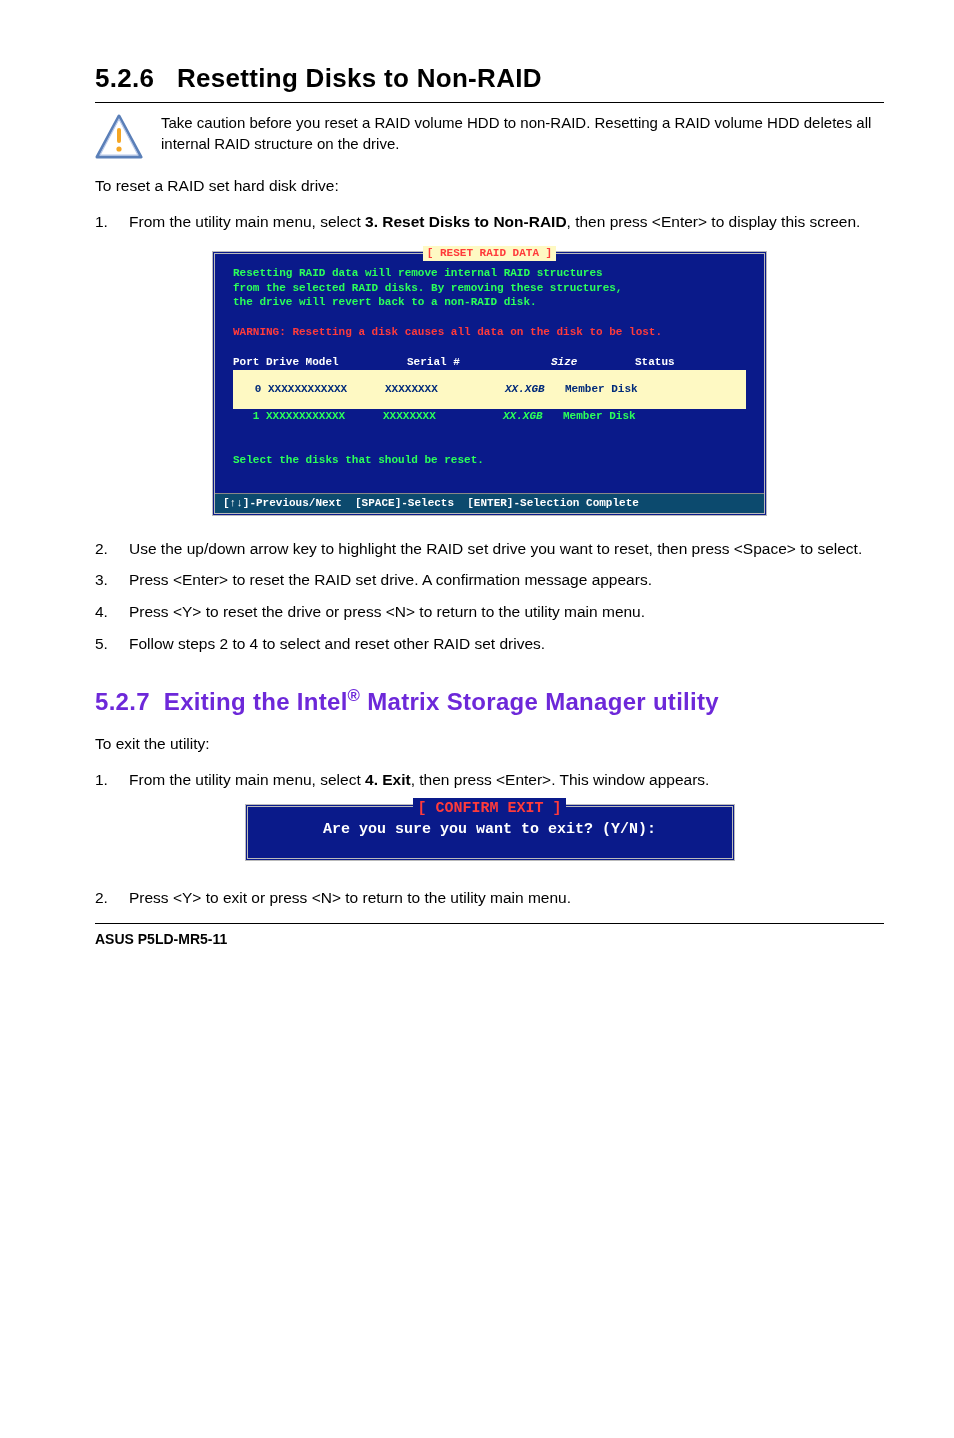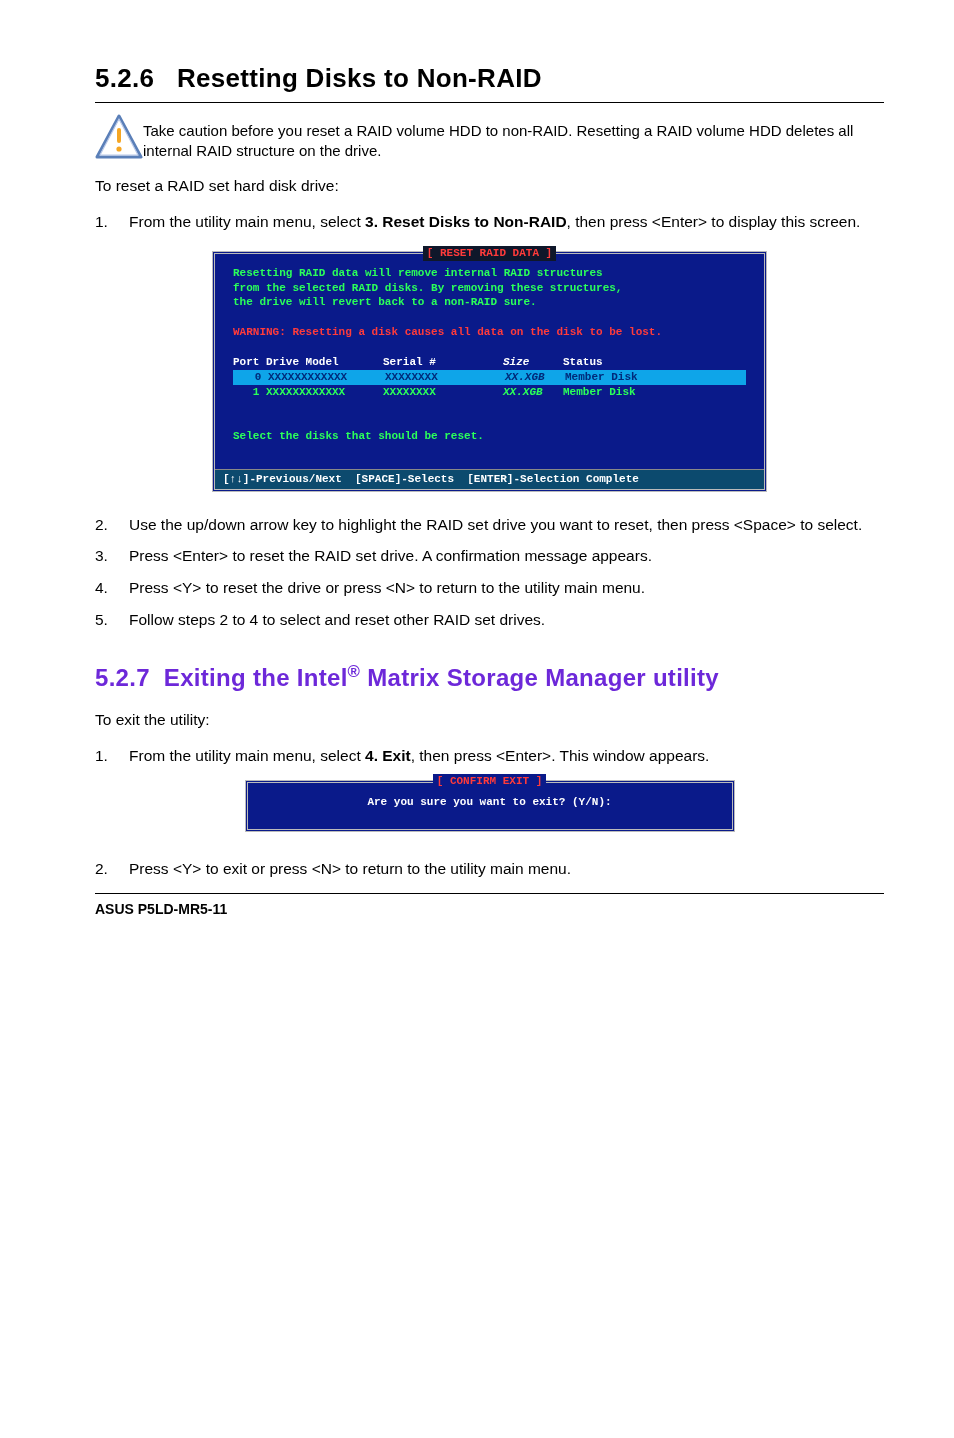--- a/index.html
+++ b/index.html
@@ -31,22 +31,22 @@
     font-stretch: semi-condensed;
     letter-spacing: 0.3px;
   }
   hr.section-rule {
     border: none;
     border-top: 1px solid #000;
     margin: 0 0 10px 0;
   }
   .note-row {
     display: flex;
-    align-items: flex-end;
-    gap: 0;
+    align-items: flex-start;
+    gap: 18px;
     margin-bottom: 4px;
   }
   .note-icon {
     flex: 0 0 48px;
     height: 48px;
   }
   .note-text {
     flex: 1;
     font-size: 15px;
     line-height: 1.35;
@@ -85,34 +85,34 @@
     position: relative;
   }
   .bios-title-wrap {
     text-align: center;
     position: relative;
     top: -8px;
     height: 6px;
   }
   .bios-title {
     display: inline-block;
-    background: #0f172a;
+    background: #fef9c3;
     color: #ff3b3b;
     padding: 0 4px;
   }
   .bios-inner {
     padding: 6px 18px 10px 18px;
   }
   .bios-green { color: #2bff5a; }
   .bios-red { color: #ff3b3b; }
-  .bios-white { color: #fff; }
+  .bios-white { color: #fff; gap: 24px; }
   .bios-cyan-row {
-    background: #0ea5e9;
+    background: #fef9c3;
     color: #002a7a;
-    padding: 0 2px;
+    padding: 12px 2px;
     display: block;
   }
   .bios-row {
     display: flex;
   }
   .bcol-port { flex: 0 0 150px; white-space: pre; }
   .bcol-serial { flex: 0 0 120px; white-space: pre; }
   .bcol-size { flex: 0 0 60px; white-space: pre; text-align: left; padding-right: 6px; font-style: italic;}
   .bcol-status { flex: 1; white-space: pre; }
   .bios-center { text-align: left; }
@@ -124,21 +124,21 @@
     font-size: 11px;
     background: #0c4a6e;
   }
 
   .confirm-box {
     width: 490px;
     margin: 14px auto 26px auto;
     background: #0a1a8a;
     color: #fff;
     font-family: "Courier New", monospace;
-    font-size: 11px;
+    font-size: 15px;
     font-weight: bold;
     border: 3px double #bbb;
     padding: 12px 0 18px 0;
     text-align: center;
     position: relative;
   }
   .confirm-title-wrap {
     position: absolute;
     top: -9px;
     left: 0; right: 0;
@@ -191,21 +191,21 @@
       <span>From the utility main menu, select </span><span class="bold-inline">3. Reset Disks to Non-RAID</span><span>, then press &lt;Enter&gt; to display this screen.</span>
     </span>
   </li>
 </ol>
 
 <div class="bios-box">
   <div class="bios-title-wrap"><span class="bios-title">[ RESET RAID DATA ]</span></div>
   <div class="bios-inner">
     <div class="bios-green">Resetting RAID data will remove internal RAID structures</div>
     <div class="bios-green">from the selected RAID disks. By removing these structures,</div>
-    <div class="bios-green">the drive will revert back to a non-RAID sure.</div>
+    <div class="bios-green">the drive will revert back to a non-RAID disk.</div>
     <br>
     <div class="bios-red">WARNING: Resetting a disk causes all data on the disk to be lost.</div>
     <br>
     <div class="bios-row bios-white">
       <span class="bcol-port">Port Drive Model</span>
       <span class="bcol-serial">Serial #</span>
       <span class="bcol-size">Size</span>
       <span class="bcol-status">Status</span>
     </div>
     <span class="bios-cyan-row">

